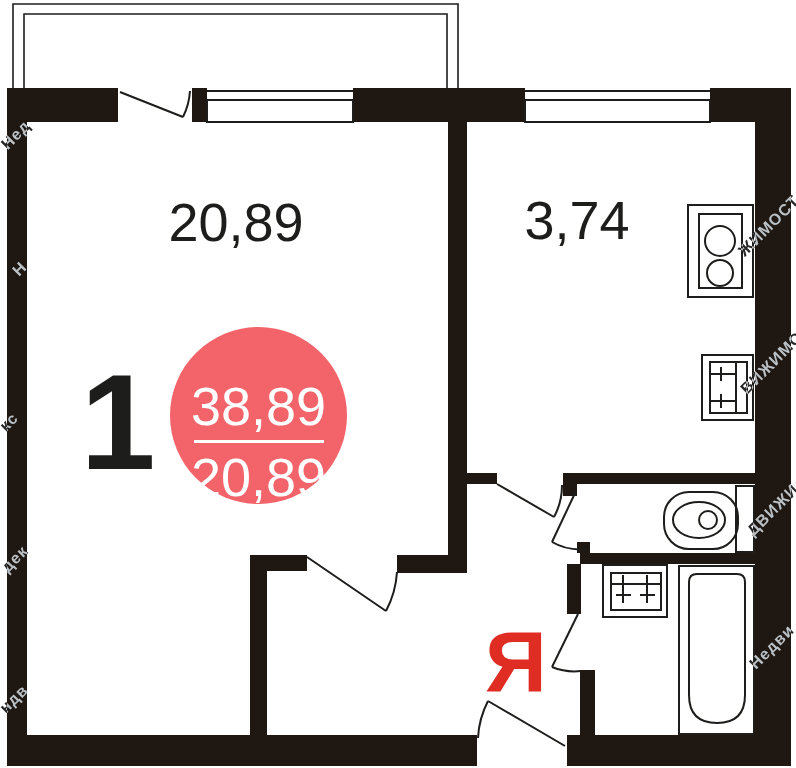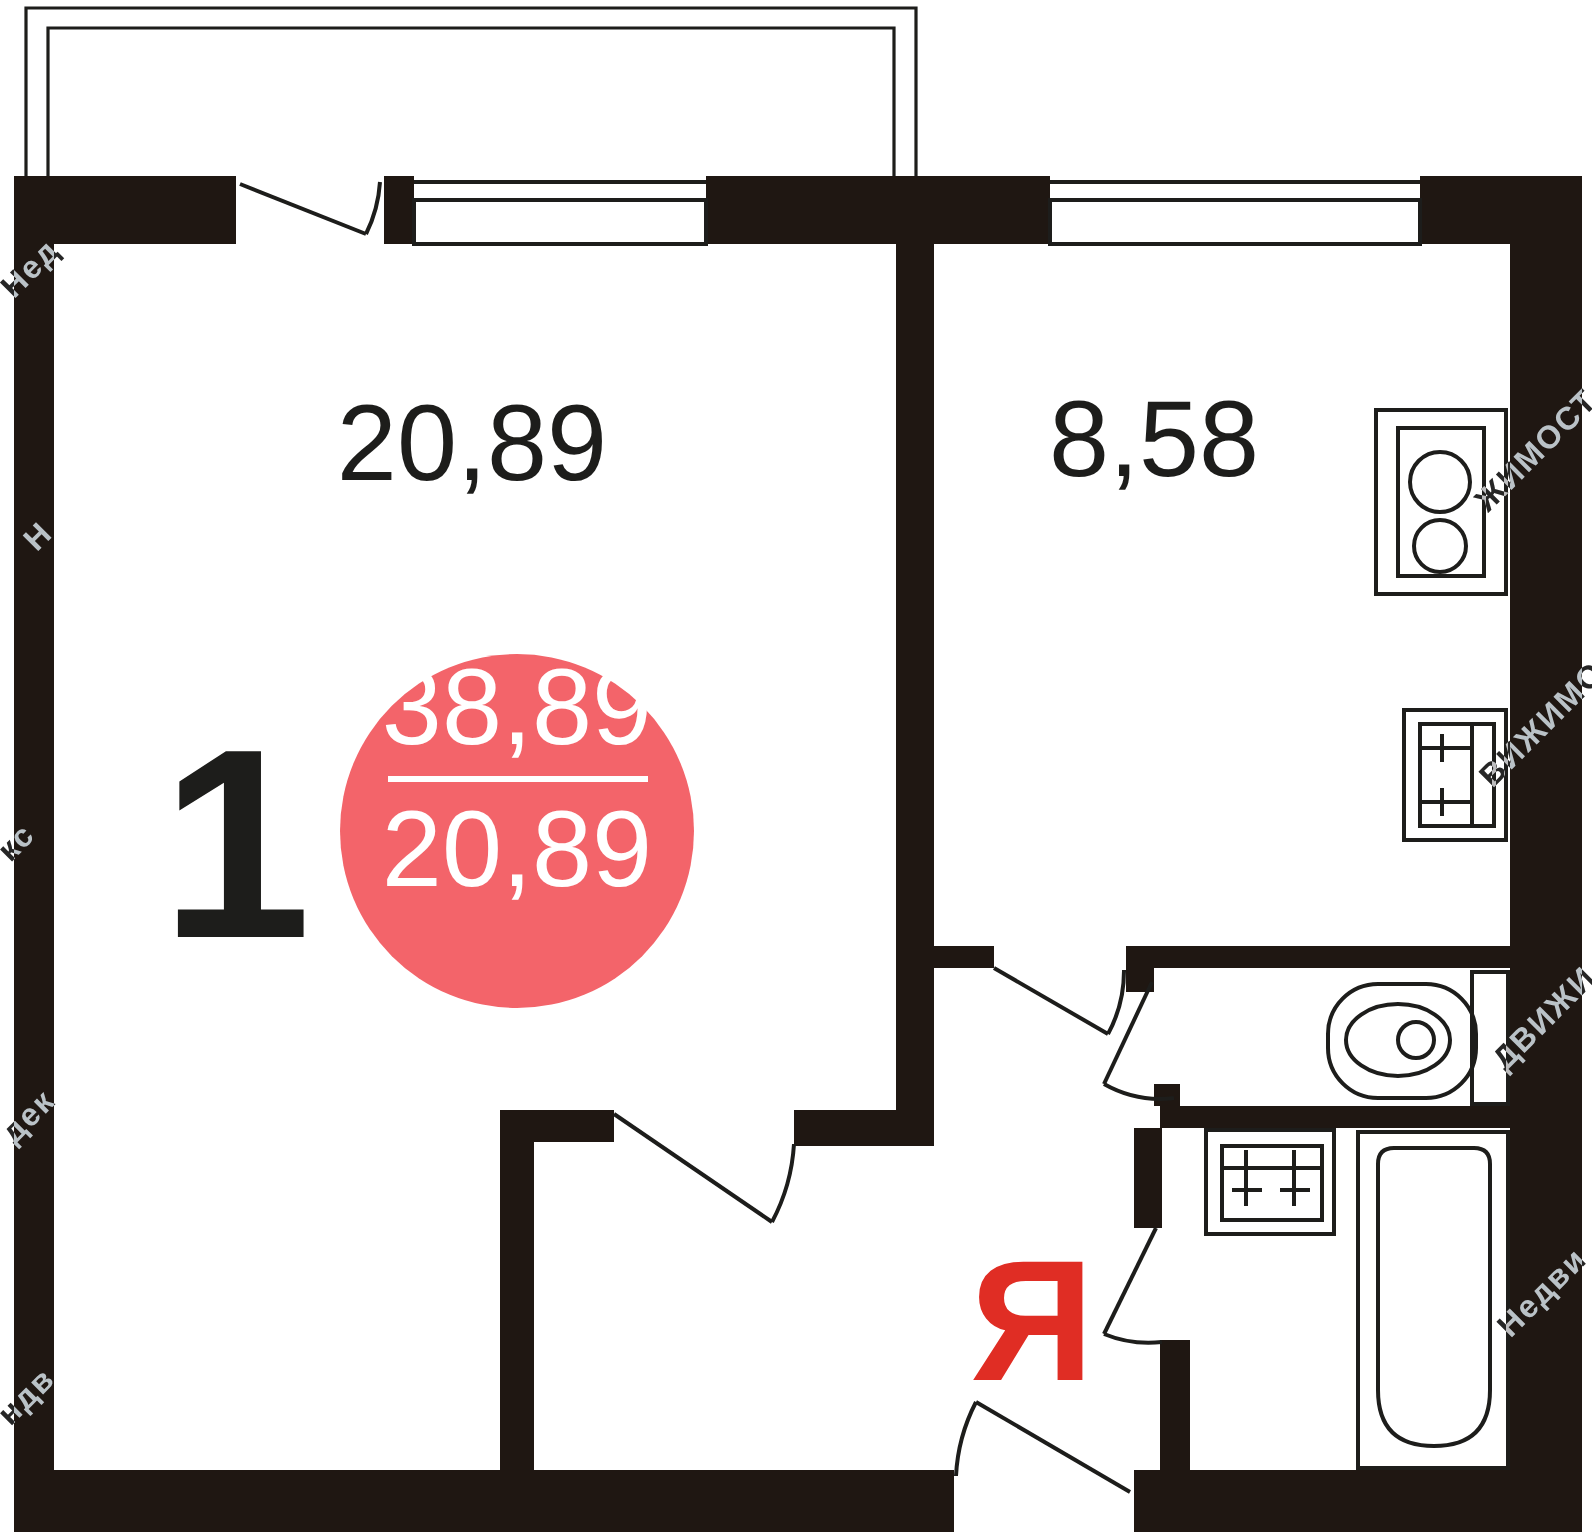--- a/index.html
+++ b/index.html
@@ -6,21 +6,21 @@
   #plan{position:relative;width:796px;height:768px;background:#ffffff;overflow:hidden;
         font-family:"Liberation Sans",sans-serif;}
   .wall{position:absolute;background:#1f1712;}
   #lines{position:absolute;left:0;top:0;width:796px;height:768px;}
   .arealabel{position:absolute;color:#1d1d1b;font-size:54px;font-weight:400;
              transform:translate(-50%,-50%);white-space:nowrap;}
   .roomcount{position:absolute;color:#1d1d1b;font-size:135px;font-weight:700;
              transform:translate(-50%,-50%);line-height:1;}
   .badge{position:absolute;left:170px;top:327px;width:177px;height:177px;border-radius:50%;
          background:#f3646a;display:flex;flex-direction:column;align-items:center;
-         justify-content:flex-start;gap:7px;}
+         justify-content:flex-end;gap:7px;}
   .badge .num{color:#ffffff;font-size:54px;font-weight:400;line-height:1;white-space:nowrap;}
   .badge .divider{width:130px;height:3px;background:#ffffff;}
   .logo{position:absolute;color:#e02d24;font-size:86px;font-weight:700;
         transform:translate(-50%,-50%);line-height:1;}
   .wm{position:absolute;color:#d9d9d9;mix-blend-mode:difference;font-size:16px;font-weight:700;
       transform:translate(-50%,-50%) rotate(-45deg);white-space:nowrap;letter-spacing:1px;}
 </style>
 </head>
 <body>
 
@@ -115,21 +115,21 @@
         <line x1="640" y1="595" x2="655" y2="595"></line>
       </g>
       <g>
         <rect x="679" y="566" width="75" height="168"></rect>
         <path d="M 689,582 Q 689,574 697,574 L 737,574 Q 745,574 745,582 L 745,695 Q 745,723 717,723 Q 689,723 689,695 Z"></path>
       </g>
     </g>
   </svg>
 
   <div class="arealabel" style="left:236px;top:222px;">20,89</div>
-  <div class="arealabel" style="left:577px;top:220px;">8,58</div>
+  <div class="arealabel" style="left:577px;top:220px;">3,74</div>
   <div class="roomcount" style="left:118px;top:422px;">1</div>
 
   <div class="badge">
     <div class="num">38,89</div>
     <div class="divider"></div>
     <div class="num">20,89</div>
   </div>
 
   <div class="logo" style="left:516px;top:661px;">Я</div>
 

